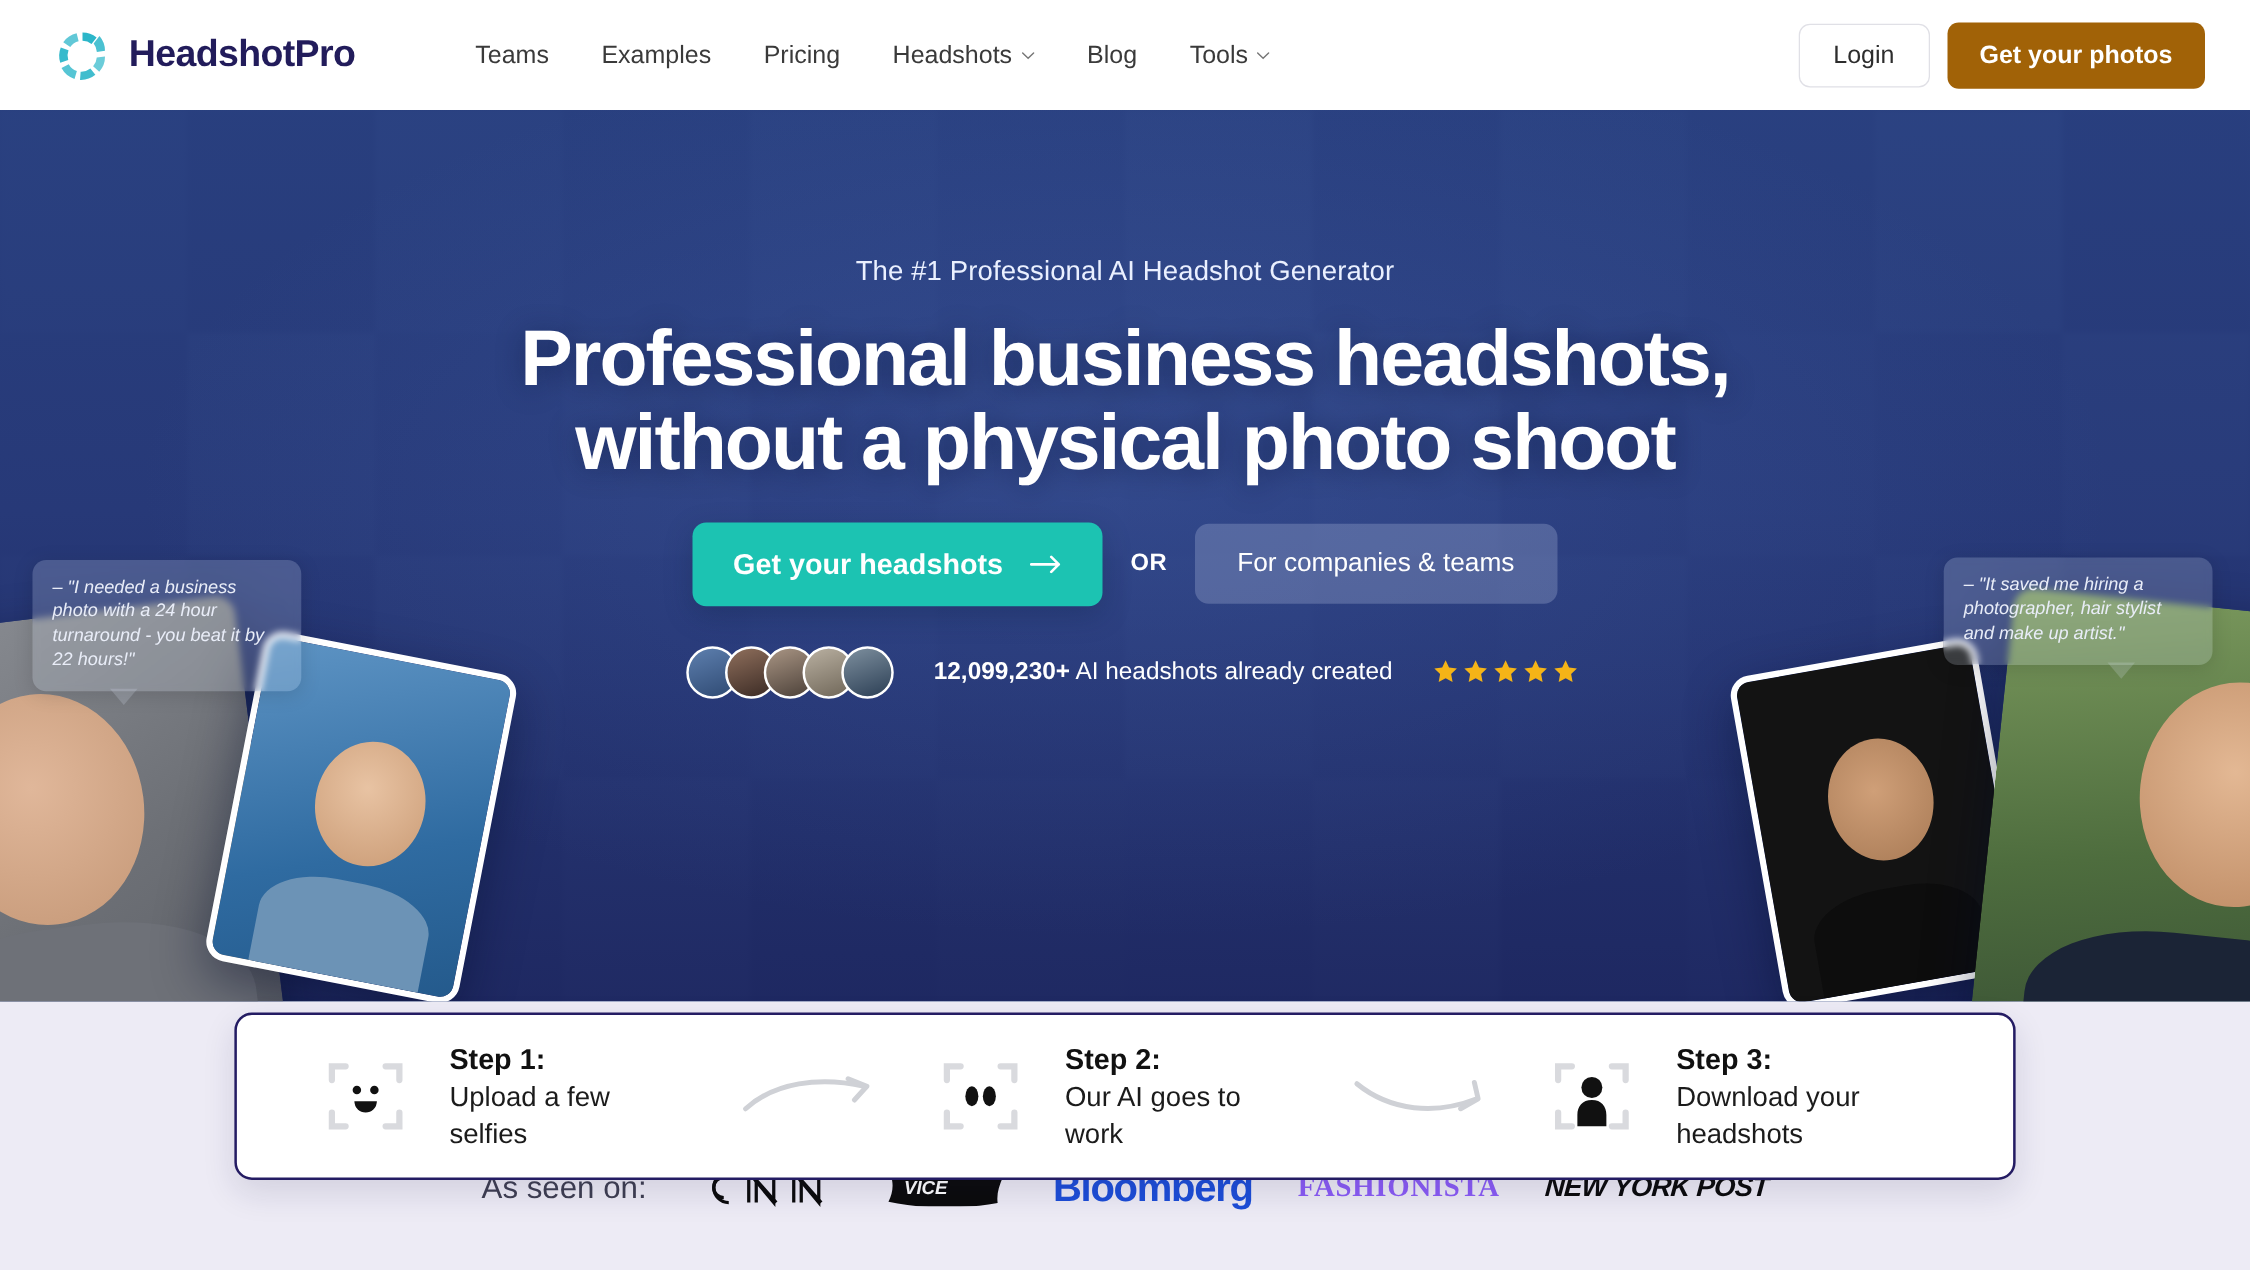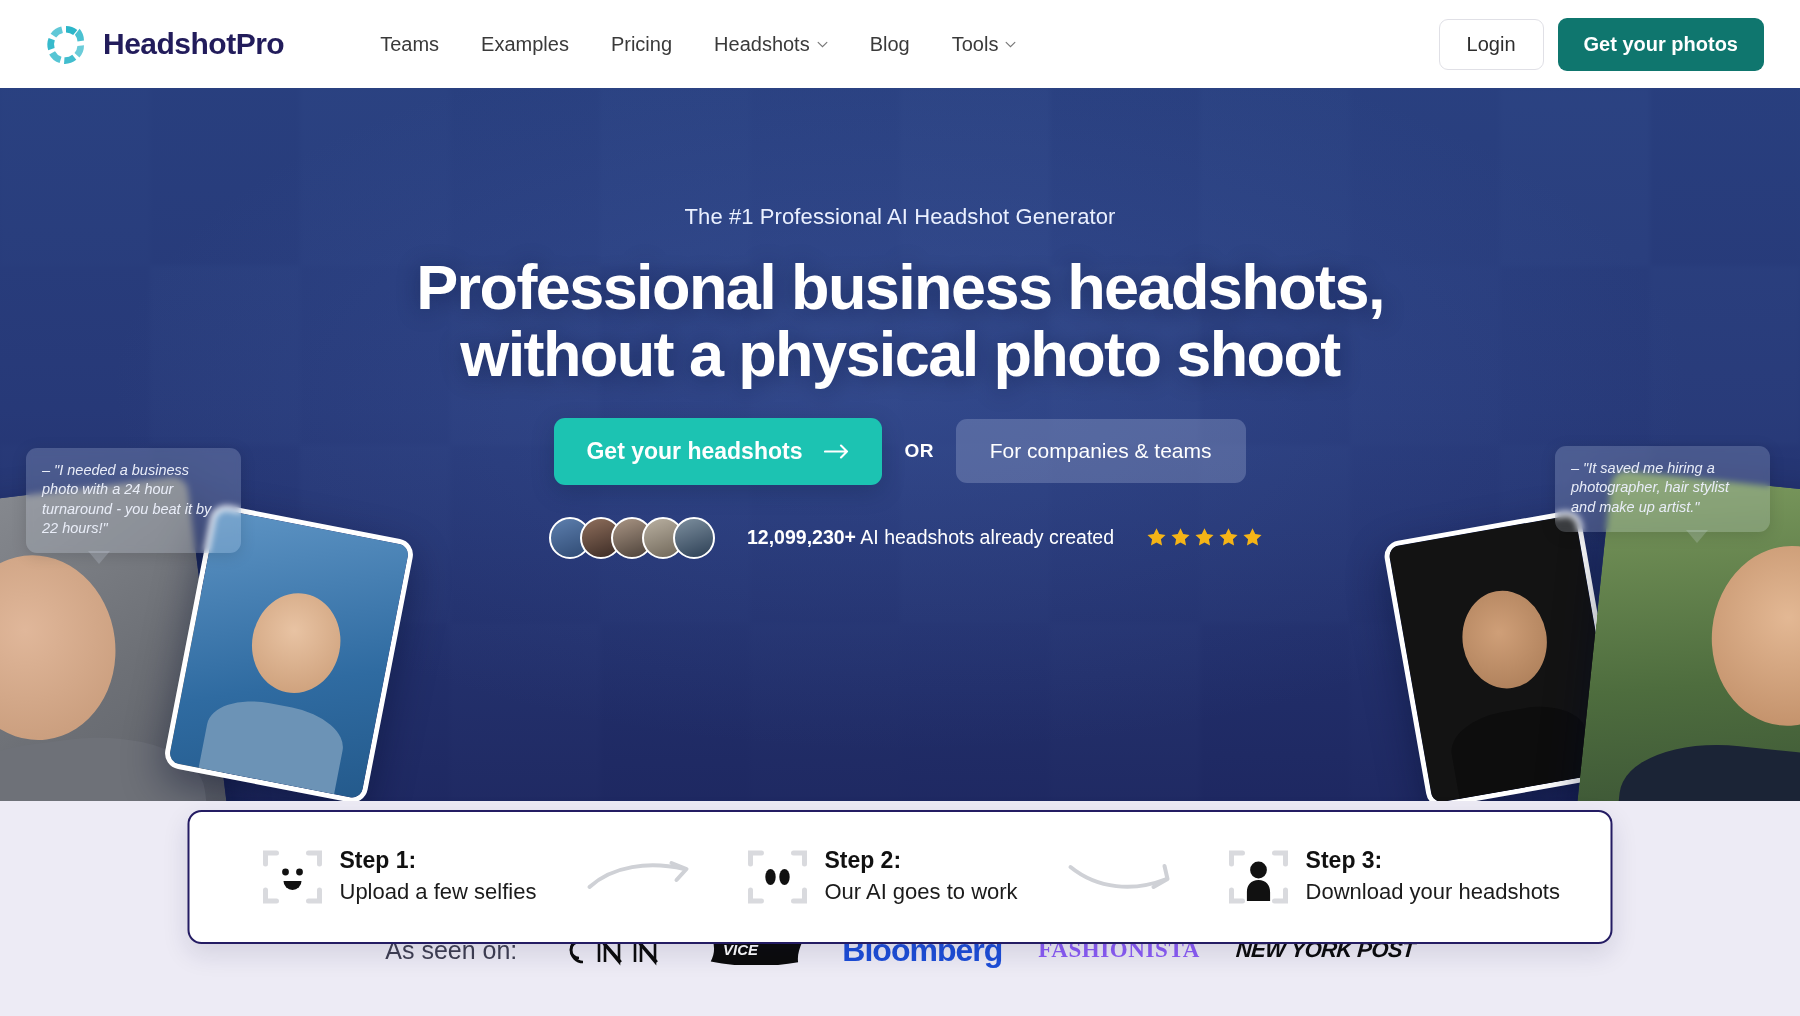--- a/index.html
+++ b/index.html
@@ -33,21 +33,21 @@
     display:flex; align-items:center; gap:7px; cursor:pointer;
   }
   .chev { width:11px; height:7px; display:block; opacity:.75; }
   .nav-right { margin-left:auto; display:flex; align-items:center; gap:14px; }
   .btn-login {
     font-size:20px; color:#2D2D2D; background:#fff;
     border:1px solid #E0E0E6; border-radius:9px;
     padding:13px 27px; cursor:pointer; white-space:nowrap;
   }
   .btn-photos {
-    font-size:20px; font-weight:700; color:#fff; background:#0f766e;
+    font-size:20px; font-weight:700; color:#fff; background:#a16207;
     border:none; border-radius:9px; padding:15px 26px;
     cursor:pointer; white-space:nowrap;
   }
 
   
   .hero {
     position:relative; height:713px; overflow:hidden;
     background:#2F4A87;
   }
   
@@ -149,21 +149,21 @@
   .stars svg { width:21px; height:21px; display:block; }
 
   
   .steps {
     position:absolute; z-index:40; left:50%; transform:translateX(-50%);
     bottom:72px; width:1425px; height:134px;
     background:#fff; border:2.5px solid #241C63; border-radius:14px;
     display:flex; align-items:center; padding:0 30px;
     box-shadow:0 10px 26px rgba(22,24,70,.12);
   }
-  .step { display:flex; align-items:flex-start; gap:16px; }
+  .step { display:flex; align-items:center; gap:36px; }
   .step-ico { width:62px; height:62px; flex:none; }
   .step-txt h4 { font-size:23px; font-weight:700; color:#111; line-height:1.25; }
   .step-txt p { font-size:22px; color:#1B1B1B; line-height:1.3; margin-top:3px; }
   .swoosh { width:112px; height:40px; flex:none; }
   .sp1 { margin-left:42px; }
   .sp2 { margin-left:50px; }
   .sp3 { margin-left:48px; }
   .sp4 { margin-left:50px; }
 
   

